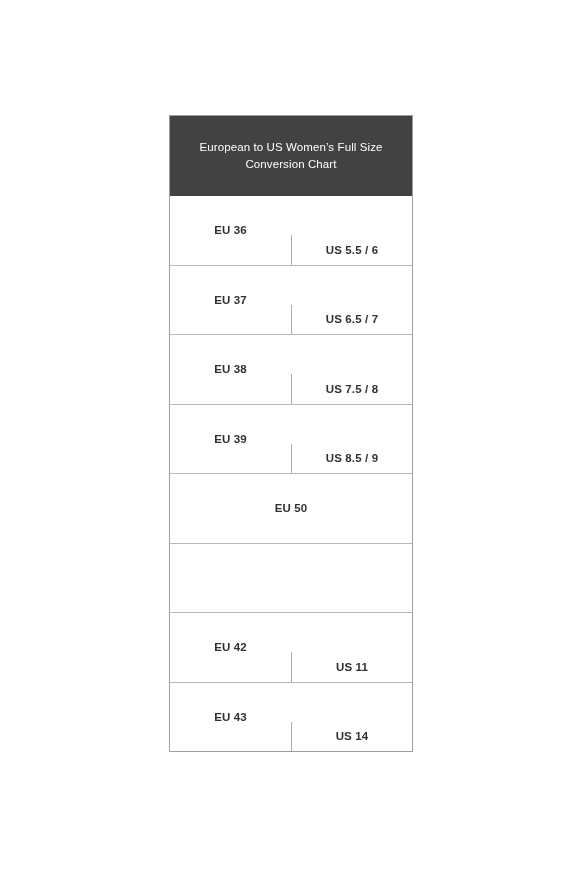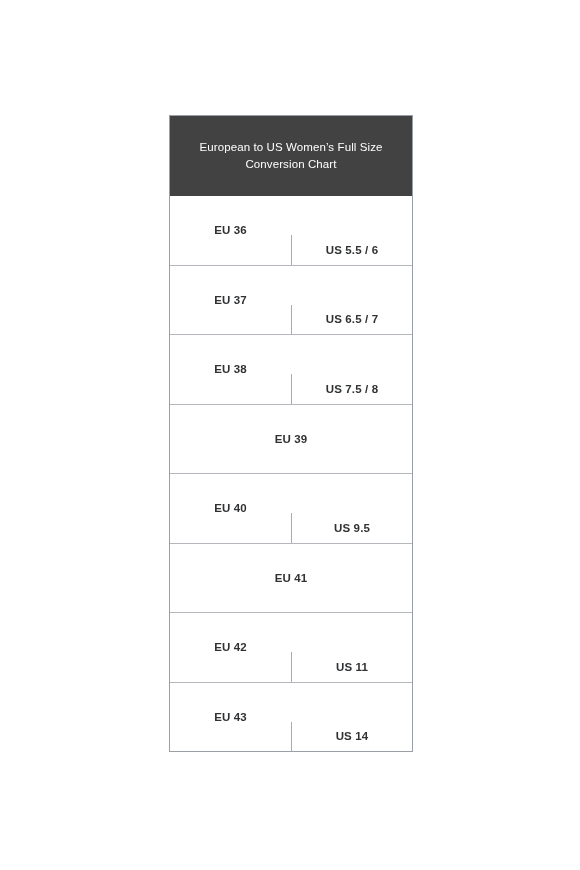--- a/index.html
+++ b/index.html
@@ -113,29 +113,28 @@
         <div class="chart-cell col-us">US 6.5 / 7</div>
       </div>
 
       <div class="chart-row">
         <div class="chart-cell col-eu">EU 38</div>
         <div class="chart-cell col-us">US 7.5 / 8</div>
       </div>
 
       <div class="chart-row">
         <div class="chart-cell col-eu">EU 39</div>
+        <div class="chart-cell col-us">US 8.5 / 9</div>
       </div>
 
       <div class="chart-row">
-        <div class="chart-cell col-eu">EU 40</div>
-        <div class="chart-cell col-us">US 9.5</div>
+        <div class="chart-cell col-eu">EU 50</div>
       </div>
 
       <div class="chart-row">
-        <div class="chart-cell col-eu">EU 41</div>
       </div>
 
       <div class="chart-row">
         <div class="chart-cell col-eu">EU 42</div>
         <div class="chart-cell col-us">US 11</div>
       </div>
 
       <div class="chart-row">
         <div class="chart-cell col-eu">EU 43</div>
         <div class="chart-cell col-us">US 14</div>

